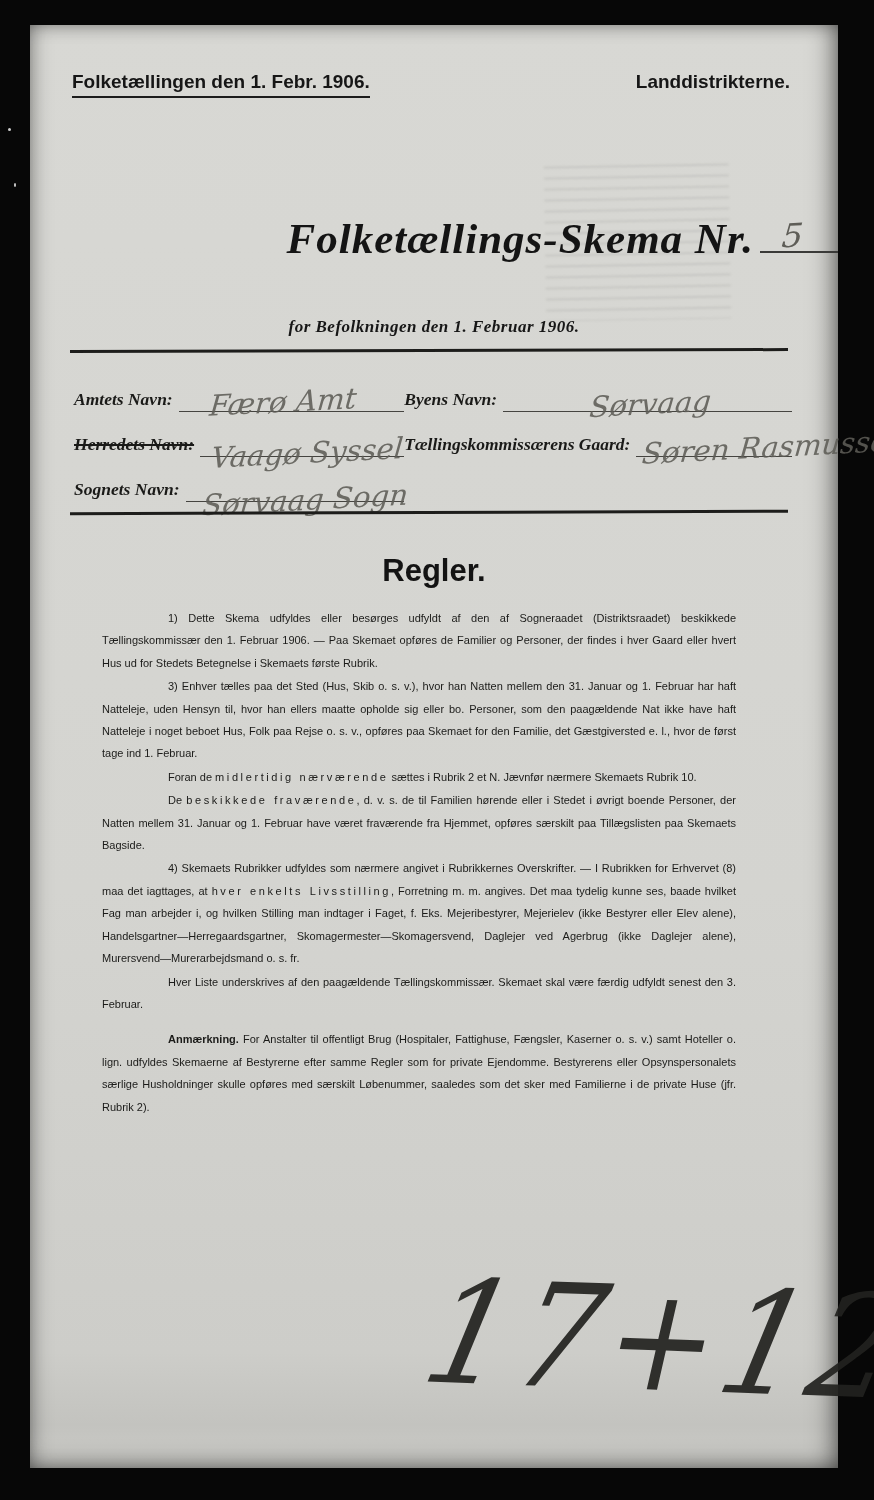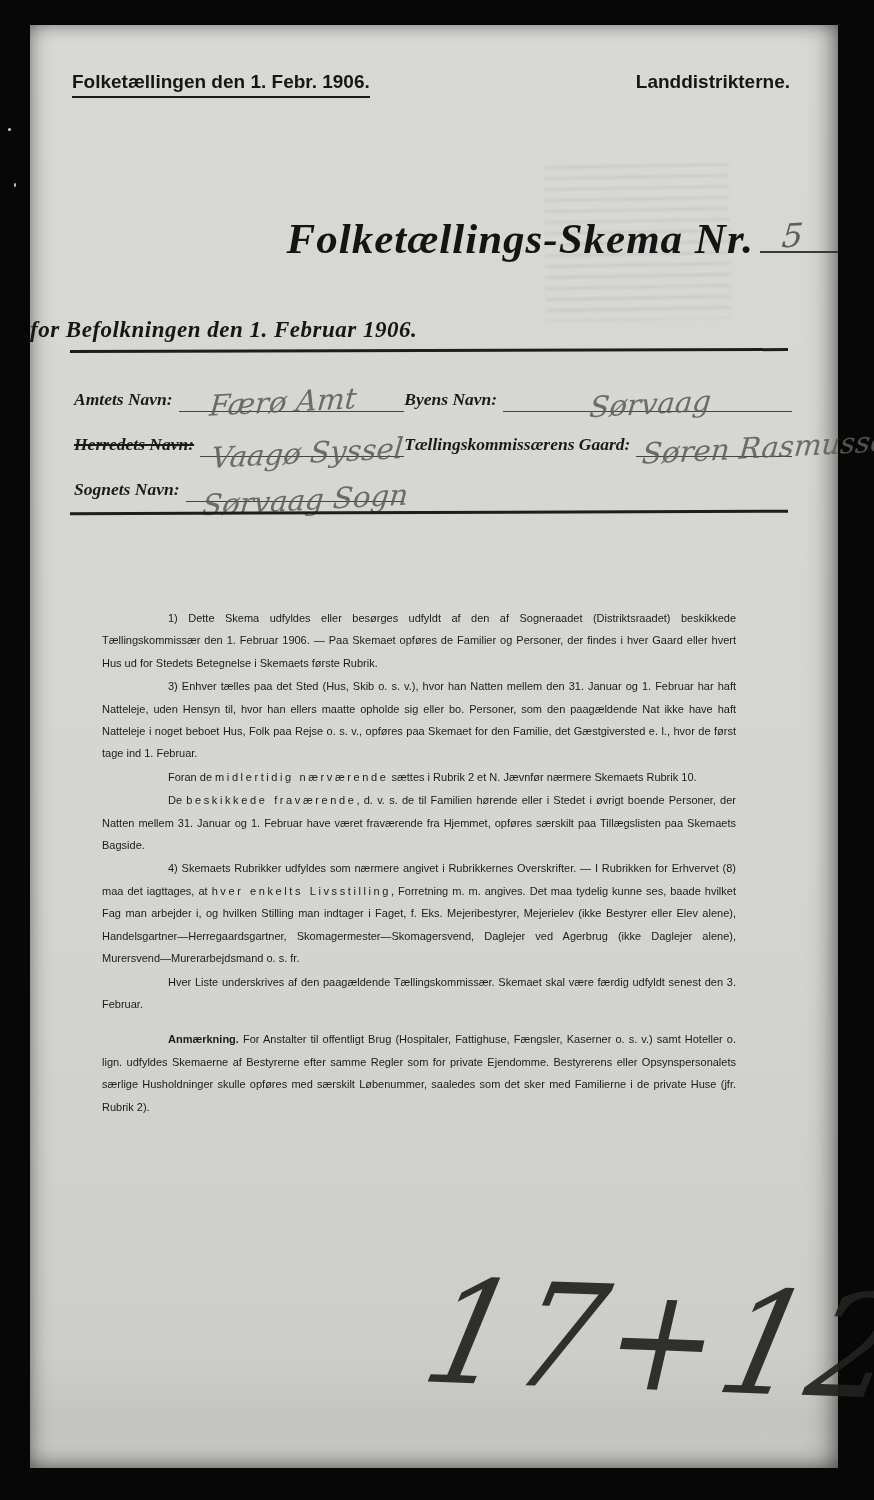--- a/index.html
+++ b/index.html
@@ -38,40 +38,40 @@
   .nr-line{
     display:inline-block;width:78px;border-bottom:2px solid #3a3a38;
     margin-left:6px;position:relative;vertical-align:baseline;height:40px;
   }
   .hand{
     font-family:"DejaVu Serif",serif;font-style:italic;color:#5e5d57;
     transform:skewX(-8deg) rotate(-3deg);display:inline-block;
   }
   .nr-line .hand{position:absolute;left:22px;bottom:-4px;font-size:33px;}
   .subtitle{
-    position:absolute;top:292px;left:0;right:0;text-align:left;
+    position:absolute;top:292px;left:0;right:0;text-align:center;
     font-family:"Liberation Serif",serif;font-style:italic;font-weight:bold;
-    font-size:23px;color:#161616;letter-spacing:.5px;
+    font-size:17px;color:#161616;letter-spacing:.5px;
   }
 
   
   .ghost{
     position:absolute;left:515px;top:140px;width:185px;height:155px;
     background:repeating-linear-gradient(180deg,rgba(90,90,86,.22) 0 2px,rgba(0,0,0,0) 2px 11px);
     filter:blur(1.2px);opacity:.55;transform:rotate(-1deg);
   }
 
   
   .rule{position:absolute;left:40px;width:718px;border-top:3px solid #1d1d1b;}
   .rule.r1{top:324px;transform:rotate(-.15deg);}
   .rule.r2{top:486px;transform:rotate(-.2deg);}
 
   
   .form{position:absolute;top:342px;left:44px;right:46px;}
-  .form-row{display:flex;height:45px;align-items:flex-end;}
+  .form-row{display:flex;height:45px;align-items:flex-end;justify-content:flex-end;}
   .field{display:flex;align-items:flex-end;flex:1;}
   .field .label{
     font-family:"Liberation Serif",serif;font-style:italic;font-weight:bold;
     font-size:17.5px;color:#1a1a18;white-space:nowrap;padding-bottom:2px;
   }
   .field .label.struck{text-decoration:line-through;text-decoration-thickness:2px;}
   .field .wline{
     flex:1;border-bottom:1.7px solid #454440;height:30px;position:relative;margin-left:6px;
   }
   .wline .hand{position:absolute;font-size:29px;bottom:-10px;white-space:nowrap;opacity:.88;}
@@ -165,20 +165,21 @@
         <span class="wline w-sogn">
             <span class="hand">Sørvaag Sogn</span>
           </span>
       </div>
       <div class="field col-r"></div>
     </div>
   </div>
 
   <div class="rule r2"></div>
 
+  <div class="regler-h">Regler.</div>
 
   <div class="paras">
     <p class="reg-p"><span>1) Dette Skema udfyldes eller besørges udfyldt af den af Sogneraadet (Distriktsraadet) beskikkede Tællingskommissær den 1. Februar 1906. — Paa Skemaet opføres de Familier og Personer, der findes i hver Gaard eller hvert Hus ud for Stedets Betegnelse i Skemaets første Rubrik.</span></p>
     <p class="reg-p"><span>3) Enhver tælles paa det Sted (Hus, Skib o. s. v.), hvor han Natten mellem den 31. Januar og 1. Februar har haft Natteleje, uden Hensyn til, hvor han ellers maatte opholde sig eller bo.  Personer, som den paagældende Nat ikke have haft Natteleje i noget beboet Hus, Folk paa Rejse o. s. v., opføres paa Skemaet for den Familie, det Gæstgiversted e. l., hvor de først tage ind 1. Februar.</span></p>
     <p class="reg-p"><span>Foran de </span><span class="sp">midlertidig nærværende</span><span> sættes i Rubrik 2 et N.  Jævnfør nærmere Skemaets Rubrik 10.</span></p>
     <p class="reg-p"><span>De </span><span class="sp">beskikkede fraværende</span><span>, d. v. s. de til Familien hørende eller i Stedet i øvrigt boende Personer, der Natten mellem 31. Januar og 1. Februar have været fraværende fra Hjemmet, opføres særskilt paa Tillægslisten paa Skemaets Bagside.</span></p>
     <p class="reg-p"><span>4) Skemaets Rubrikker udfyldes som nærmere angivet i Rubrikkernes Overskrifter. — I Rubrikken for Erhvervet (8) maa det iagttages, at </span><span class="sp">hver enkelts Livsstilling</span><span>, Forretning m. m. angives. Det maa tydelig kunne ses, baade hvilket Fag man arbejder i, og hvilken Stilling man indtager i Faget, f. Eks. Mejeribestyrer, Mejerielev (ikke Bestyrer eller Elev alene), Handelsgartner—Herregaardsgartner, Skomagermester—Skomagersvend, Daglejer ved Agerbrug (ikke Daglejer alene), Murersvend—Murerarbejdsmand o. s. fr.</span></p>
     <p class="reg-p"><span>Hver Liste underskrives af den paagældende Tællingskommissær.  Skemaet skal være færdig udfyldt senest den 3. Februar.</span></p>
     <p class="reg-p mt"><span class="bld">Anmærkning.</span><span>  For Anstalter til offentligt Brug (Hospitaler, Fattighuse, Fængsler, Kaserner o. s. v.) samt Hoteller o. lign. udfyldes Skemaerne af Bestyrerne efter samme Regler som for private Ejendomme. Bestyrerens eller Opsynspersonalets særlige Husholdninger skulle opføres med særskilt Løbenummer, saaledes som det sker med Familierne i de private Huse (jfr. Rubrik 2).</span></p>
   </div>

